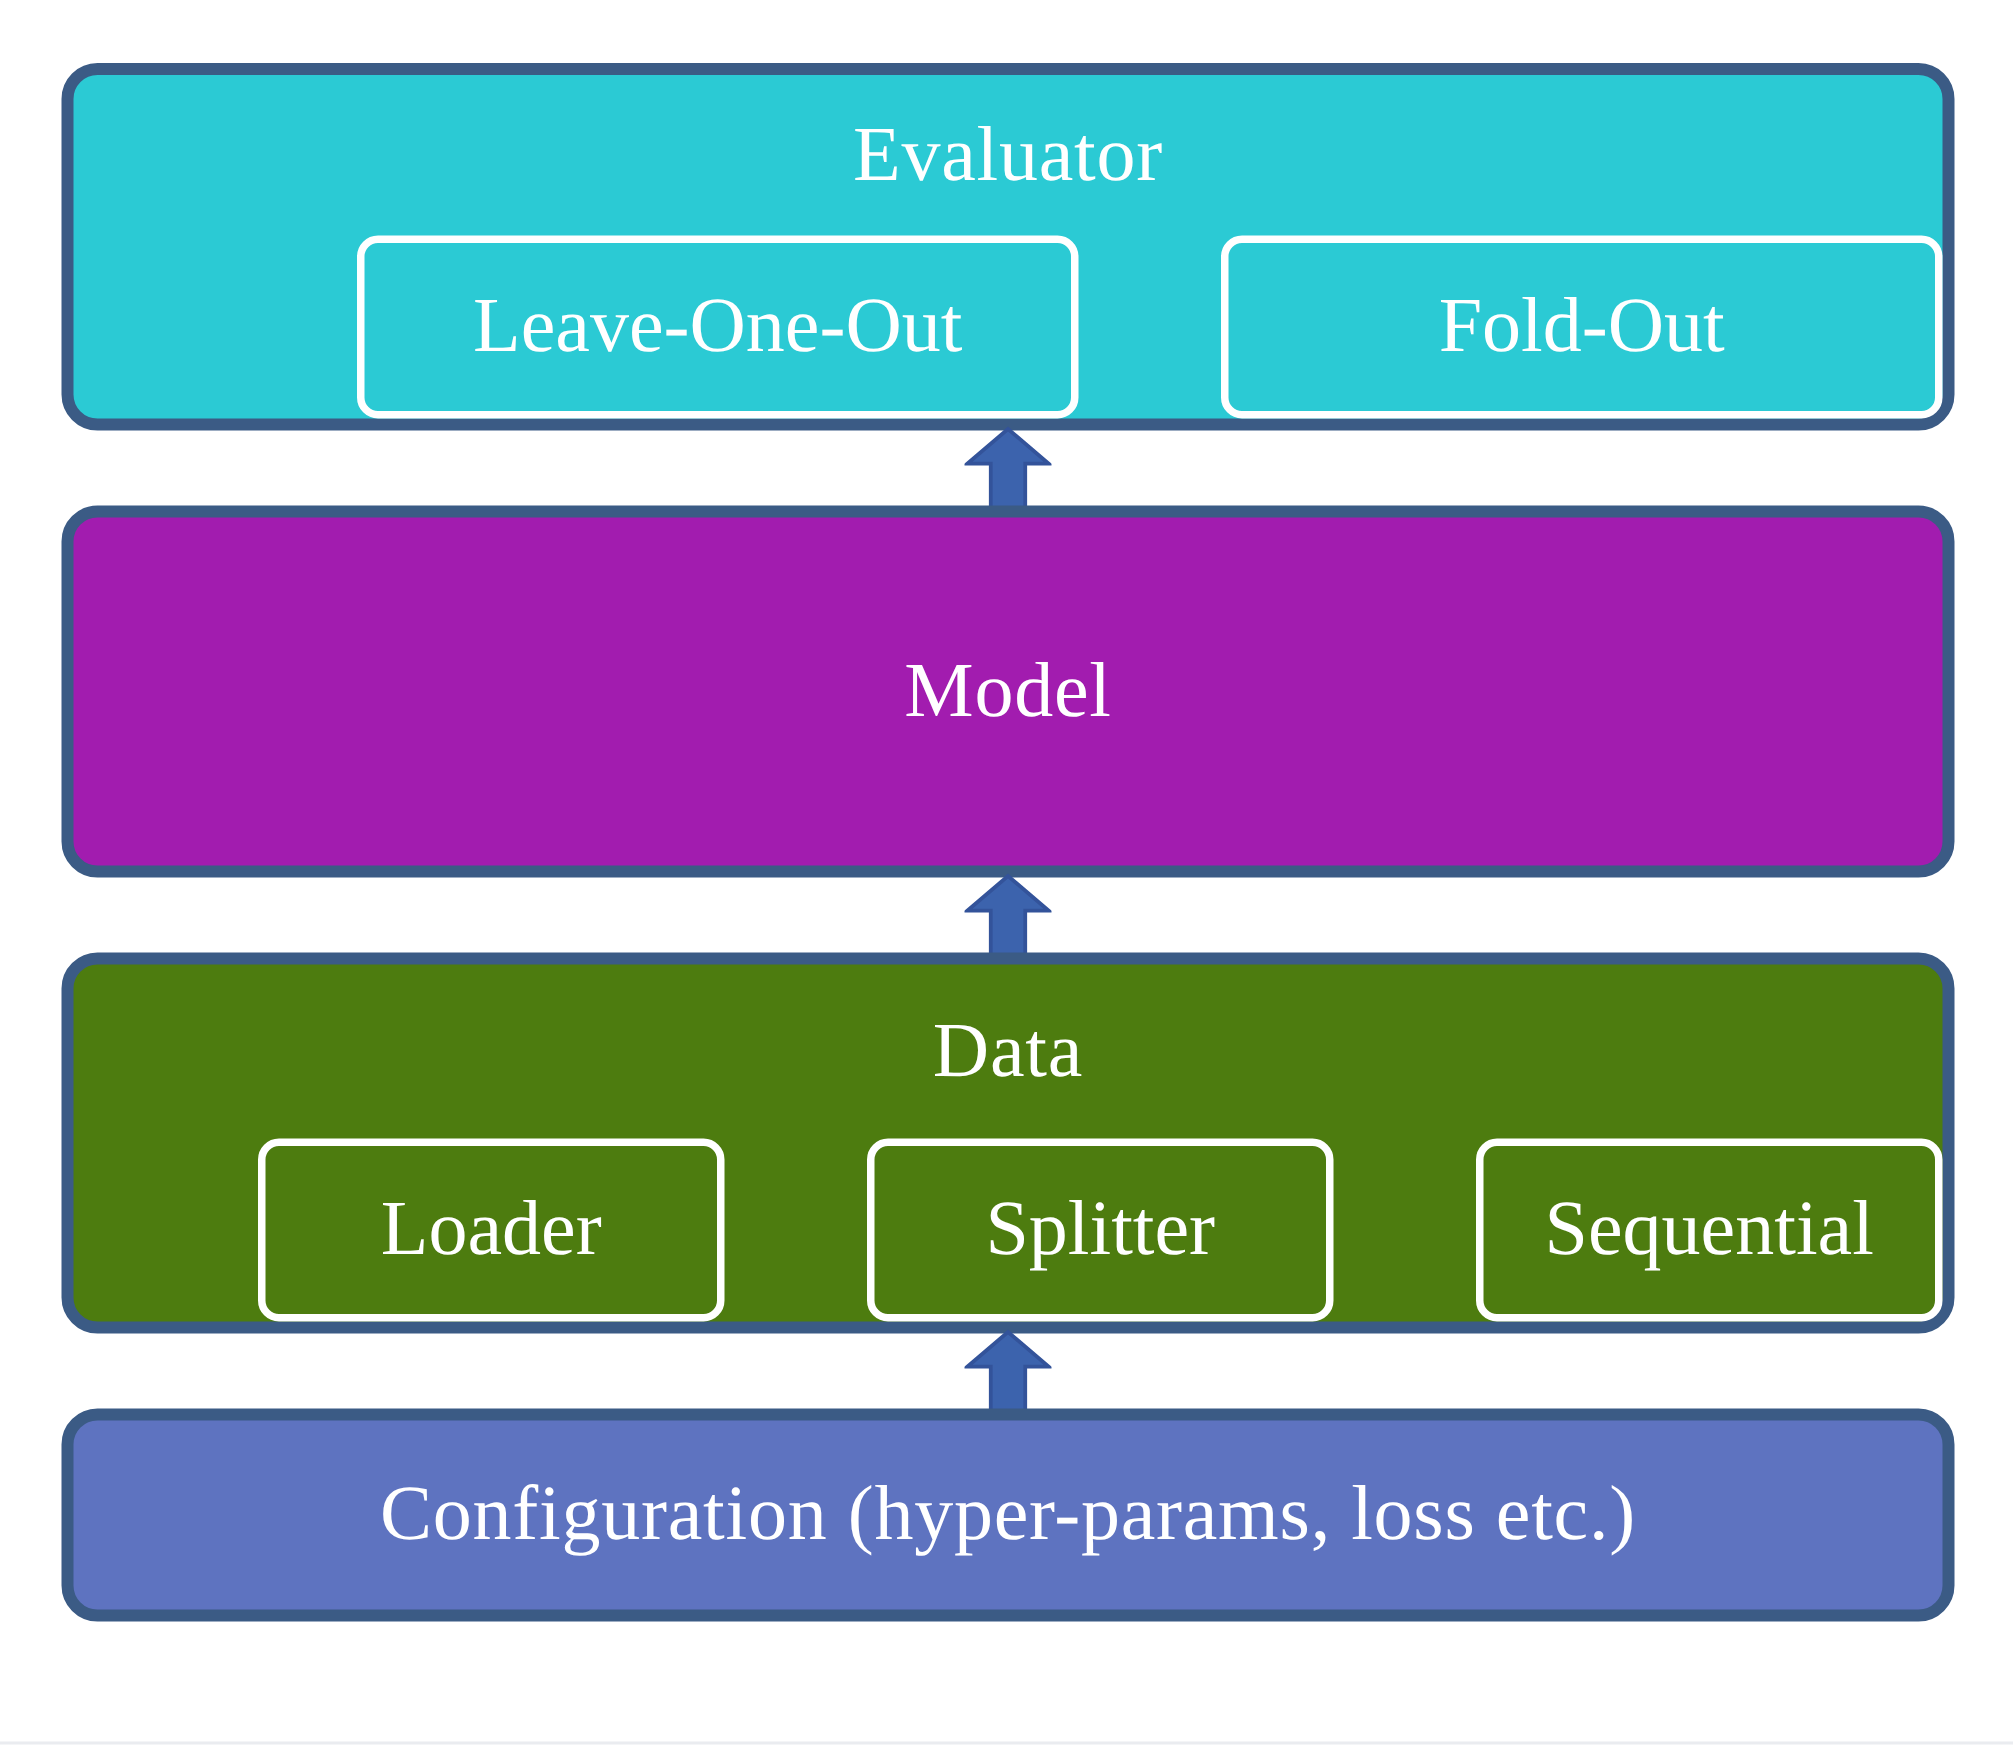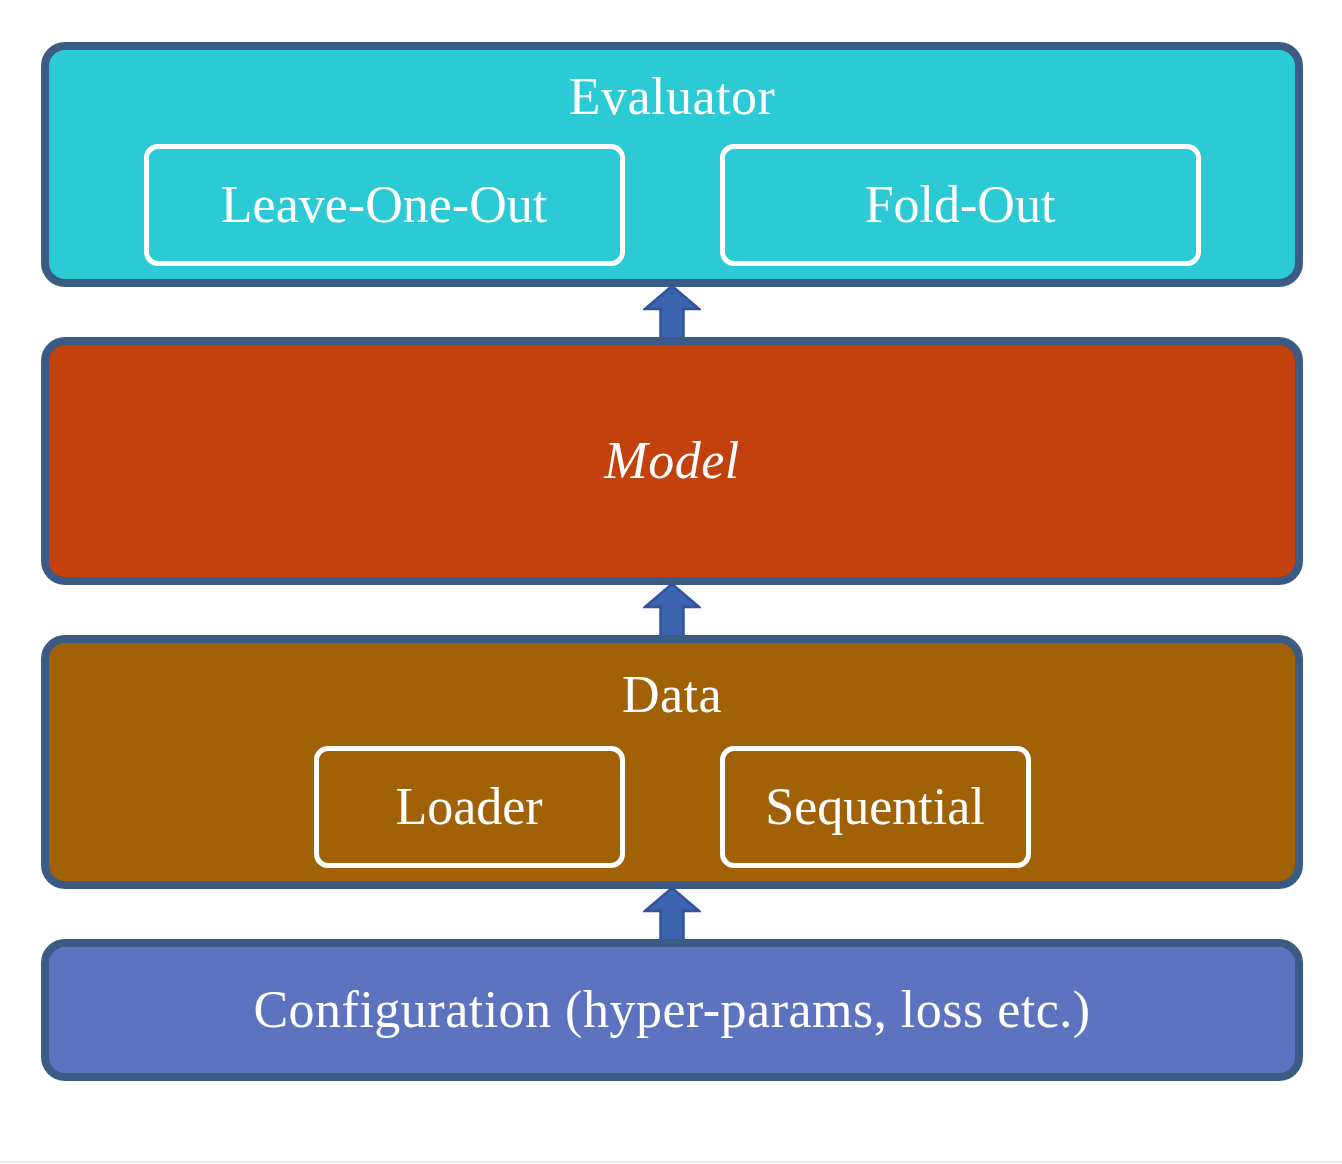--- a/index.html
+++ b/index.html
@@ -34,23 +34,22 @@
   .layer-title {
     flex: 1 1 auto;
     display: flex; align-items: center; justify-content: center;
     font-size: 52px; line-height: 1; letter-spacing: 0.5px;
     white-space: nowrap;
   }
   .layer-config .layer-title { flex: 0 0 auto; }
   .sub-row {
     flex: 0 0 auto;
     width: 100%;
-    display: flex; justify-content: center;
+    display: flex; justify-content: flex-end;
     gap: 95px;
-    margin-bottom: 13px;
   }
   .sub-row.three { }
   .sub-box {
     box-sizing: border-box;
     height: 122px;
     border: 5px solid #ffffff;
     border-radius: 14px;
     display: flex; align-items: center; justify-content: center;
     font-size: 52px; line-height: 1; white-space: nowrap;
   }
@@ -81,34 +80,35 @@
         <div class="sub-box wide">Fold-Out</div>
       </div>
     </div>
 
     <div class="arrow-gap">
       <svg viewBox="0 0 58 56">
         <polygon points="17.5,55 17.5,25 2,25 29,2 56,25 40.5,25 40.5,55" stroke-width="2.5" stroke-linejoin="miter" style="fill: rgb(60, 99, 173); stroke: rgb(51, 83, 154);"></polygon>
       </svg>
     </div>
 
-    <div class="layer layer-model" style="background-color: #c2410c; border-color: rgb(59, 91, 133); font-style: italic;">
+    <div class="layer layer-model" style="background-color: #a21caf; border-color: rgb(59, 91, 133);">
       <div class="layer-title">Model</div>
     </div>
 
     <div class="arrow-gap">
       <svg viewBox="0 0 58 56">
         <polygon points="17.5,55 17.5,25 2,25 29,2 56,25 40.5,25 40.5,55" stroke-width="2.5" stroke-linejoin="miter" style="fill: rgb(60, 99, 173); stroke: rgb(51, 83, 154);"></polygon>
       </svg>
     </div>
 
-    <div class="layer layer-data" style="background-color: #a16207; border-color: rgb(59, 91, 133);">
+    <div class="layer layer-data" style="background-color: #4d7c0f; border-color: rgb(59, 91, 133);">
       <div class="layer-title">Data</div>
       <div class="sub-row three">
         <div class="sub-box narrow">Loader</div>
+        <div class="sub-box narrow">Splitter</div>
         <div class="sub-box narrow">Sequential</div>
       </div>
     </div>
 
     <div class="arrow-gap">
       <svg viewBox="0 0 58 56">
         <polygon points="17.5,55 17.5,25 2,25 29,2 56,25 40.5,25 40.5,55" stroke-width="2.5" stroke-linejoin="miter" style="fill: rgb(60, 99, 173); stroke: rgb(51, 83, 154);"></polygon>
       </svg>
     </div>
 

